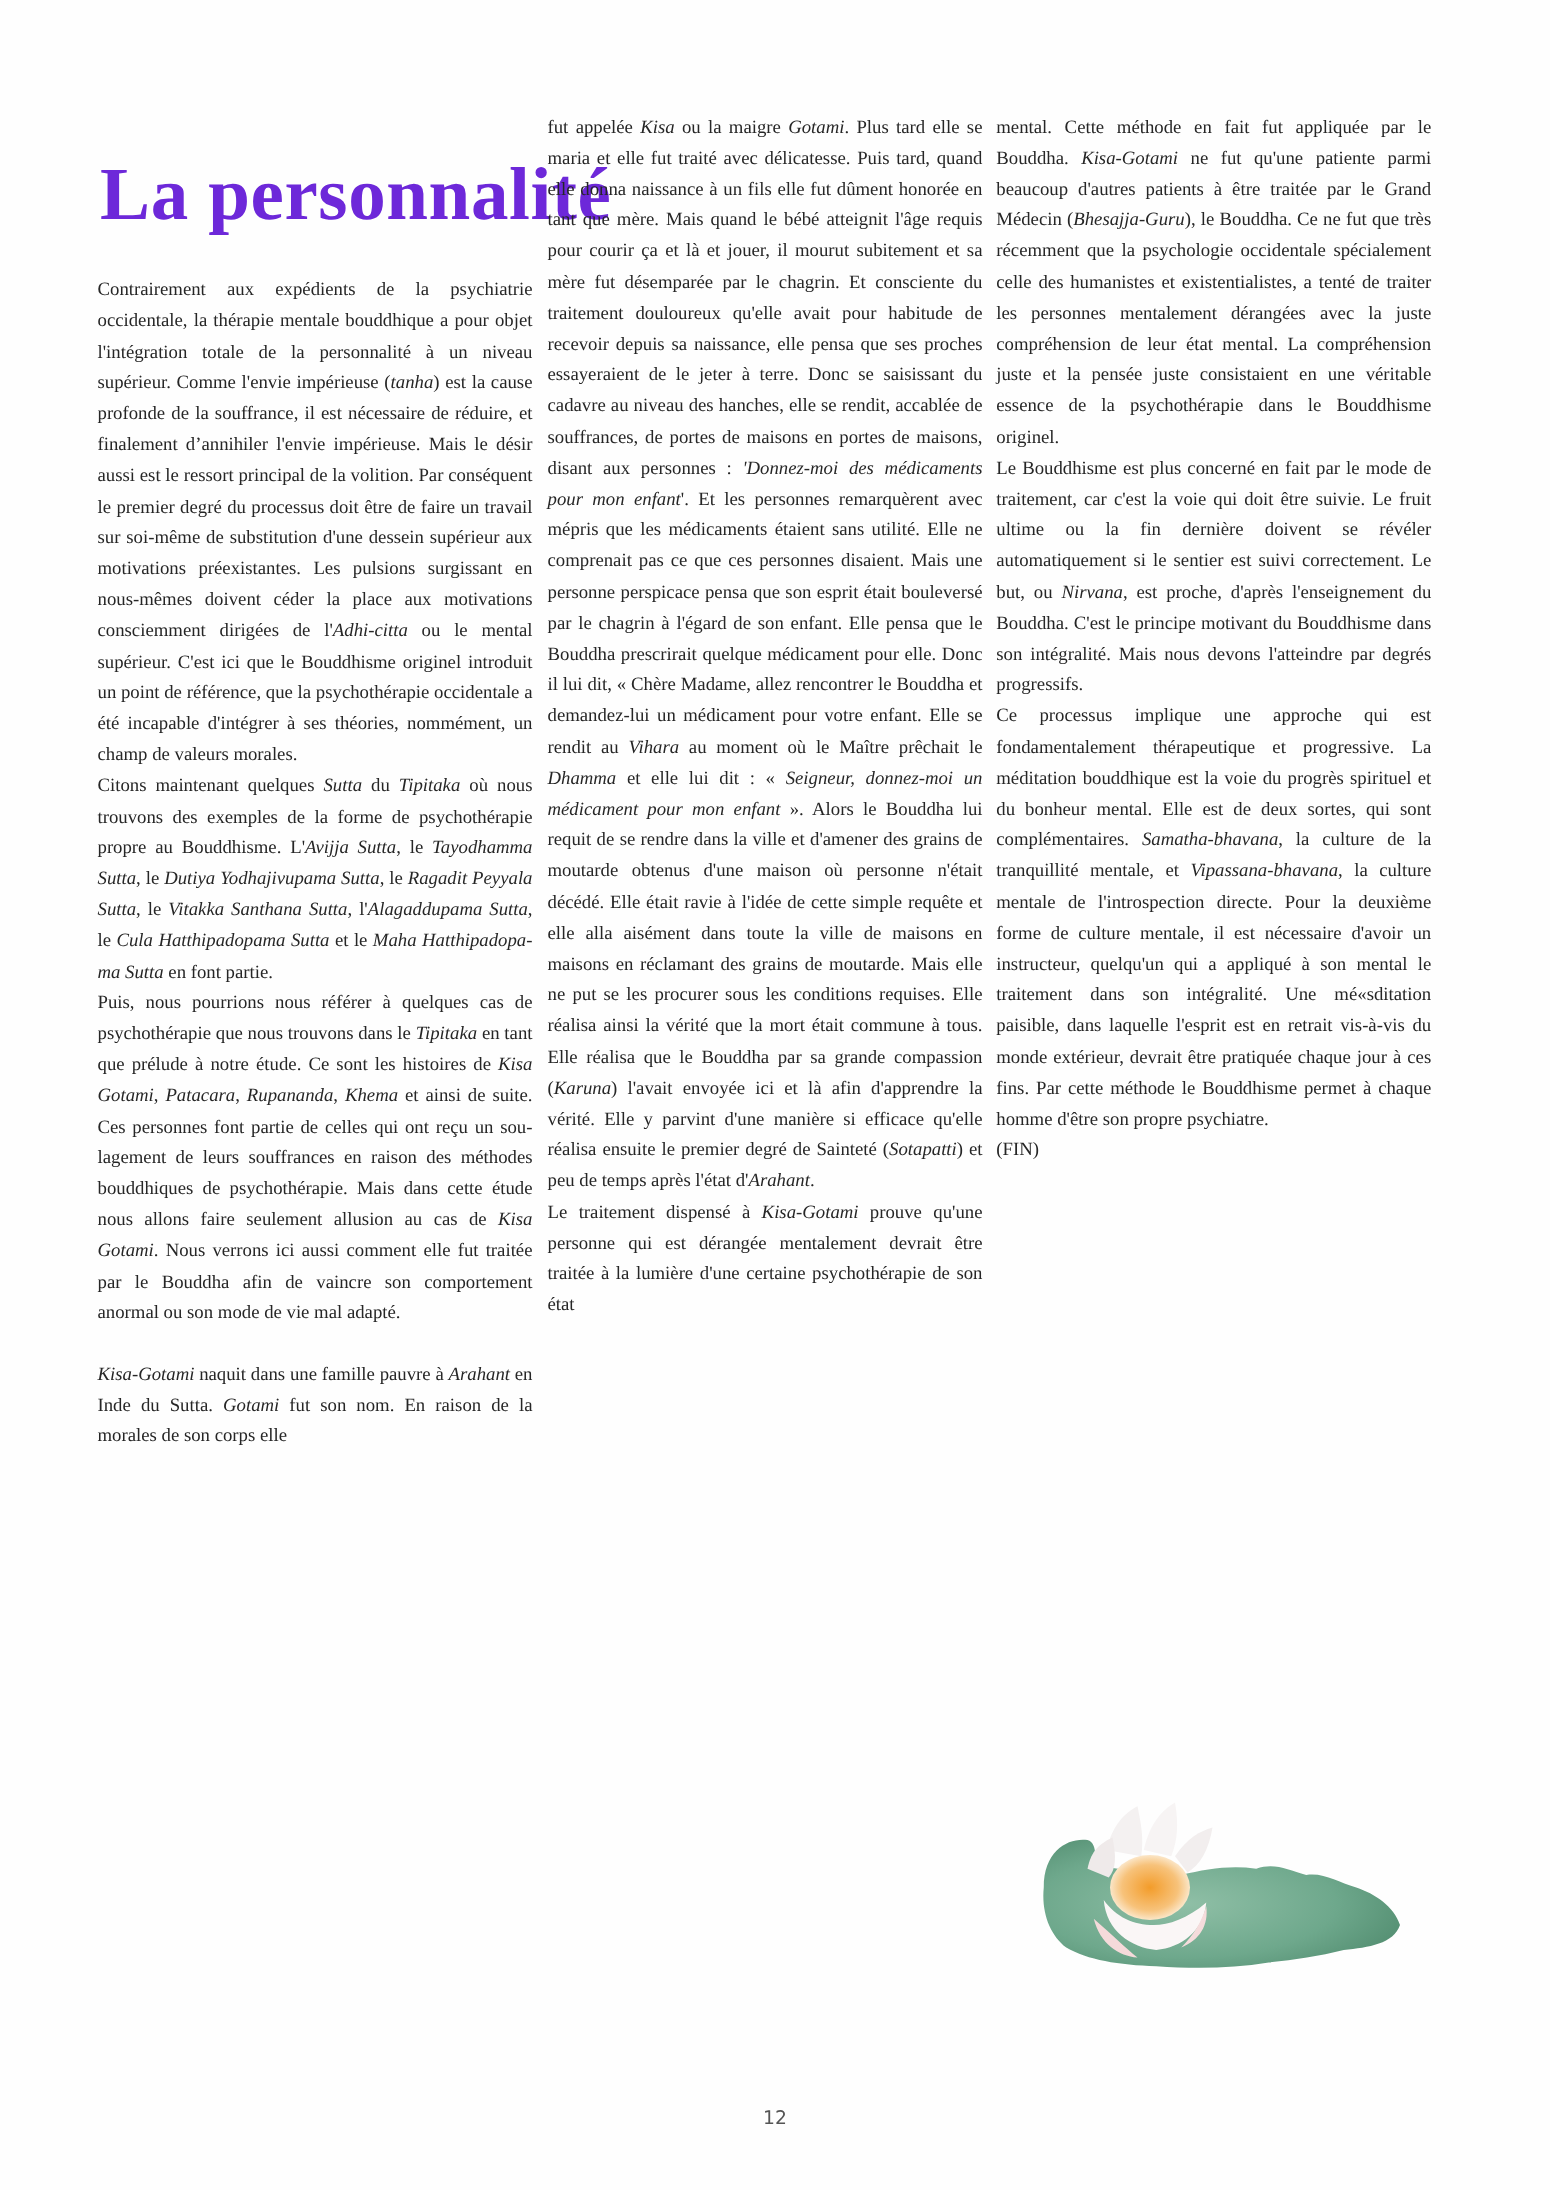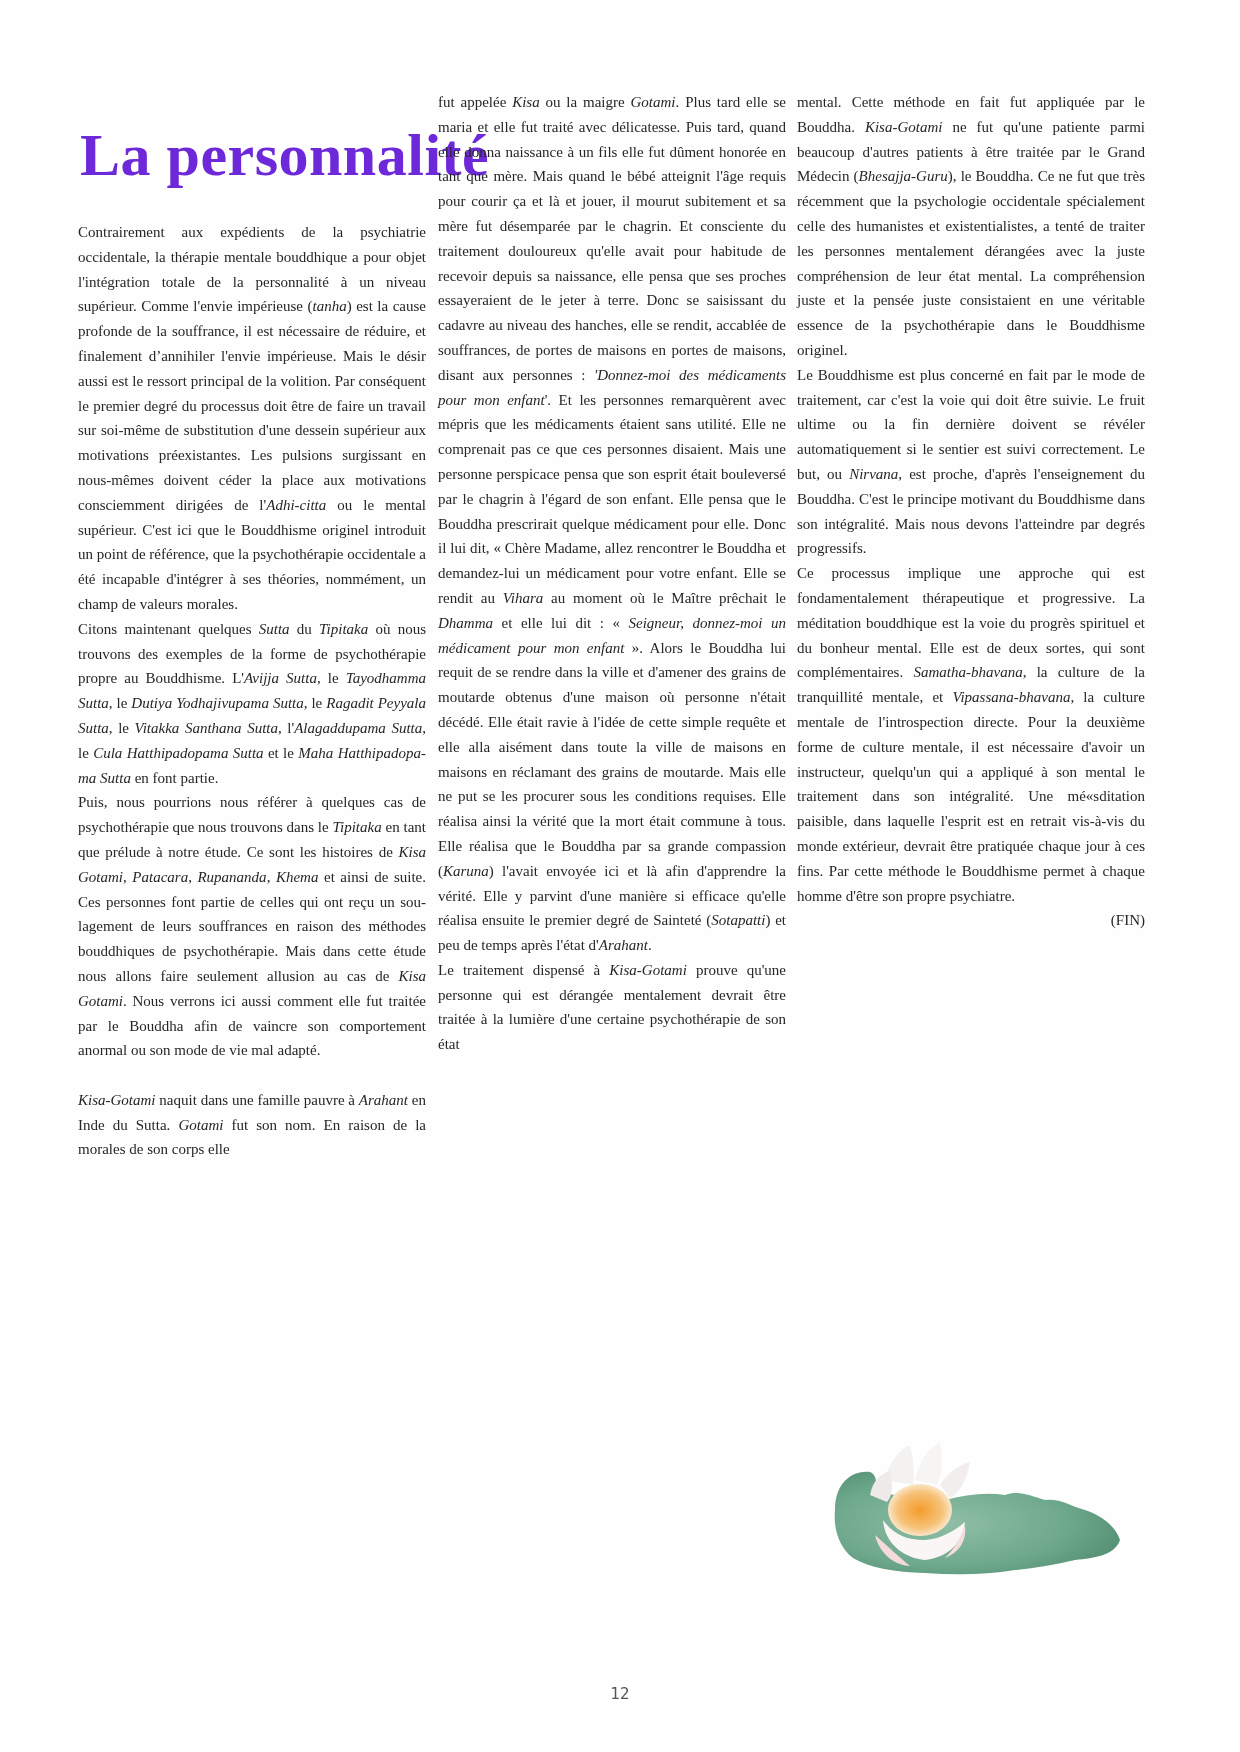--- a/index.html
+++ b/index.html
@@ -19,21 +19,21 @@
   #col1 { left: 78px; top: 172px; width: 348px; margin-top: 48px; }
   #col2 { left: 438px; top: 90px; width: 348px; }
   #col3 { left: 797px; top: 90px; width: 348px; }
   .title {
     position: absolute; left: 80px; top: 86px; width: 350px;
     font-family: "Liberation Serif", "DejaVu Serif", serif;
     font-weight: bold; font-size: 60px; line-height: 58px;
     color: #6d28d9; letter-spacing: 0.5px; white-space: nowrap;
   }
   .gap { height: 24.8px; }
-  .fin { text-align: right; margin-top: 2px; }
+  .fin { text-align: left; margin-top: 2px; }
   .lotus { position: absolute; left: 815px; top: 1440px; width: 330px; height: 150px; }
   .page-number {
     position: absolute; left: 0; width: 1240px; top: 1685px; text-align: center;
     font-family: "DejaVu Sans", sans-serif; font-size: 15px; color: #555;
   }
 </style>
 </head>
 <body>
 
 <div class="page">

